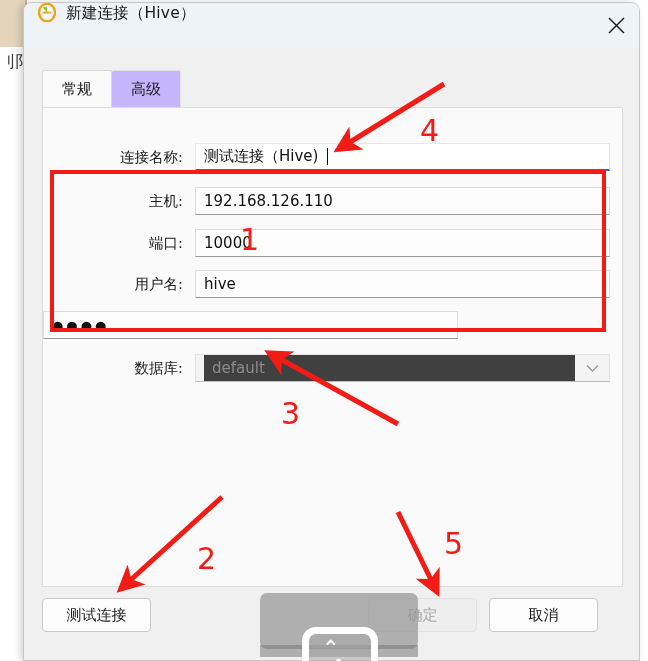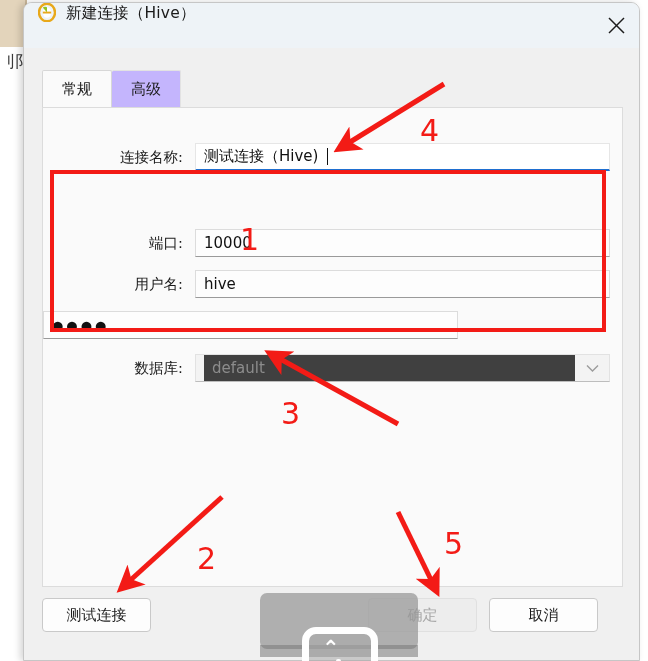--- a/index.html
+++ b/index.html
@@ -216,20 +216,26 @@
   <div id="panel">
 
     <div class="field-row" style="top:34px;">
       <div class="field-label">连接名称:</div>
       <div class="field-input focused">
         <span>测试连接（Hive)</span>
         <span class="caret" style="position:absolute;left:131px;"></span>
       </div>
     </div>
 
+    <div class="field-row" style="top:78px;">
+      <div class="field-label">主机:</div>
+      <div class="field-input">
+        <span>192.168.126.110</span>
+      </div>
+    </div>
 
     <div class="field-row" style="top:120px;">
       <div class="field-label">端口:</div>
       <div class="field-input">
         <span>10000</span>
       </div>
     </div>
 
     <div class="field-row" style="top:161px;">
       <div class="field-label">用户名:</div>

